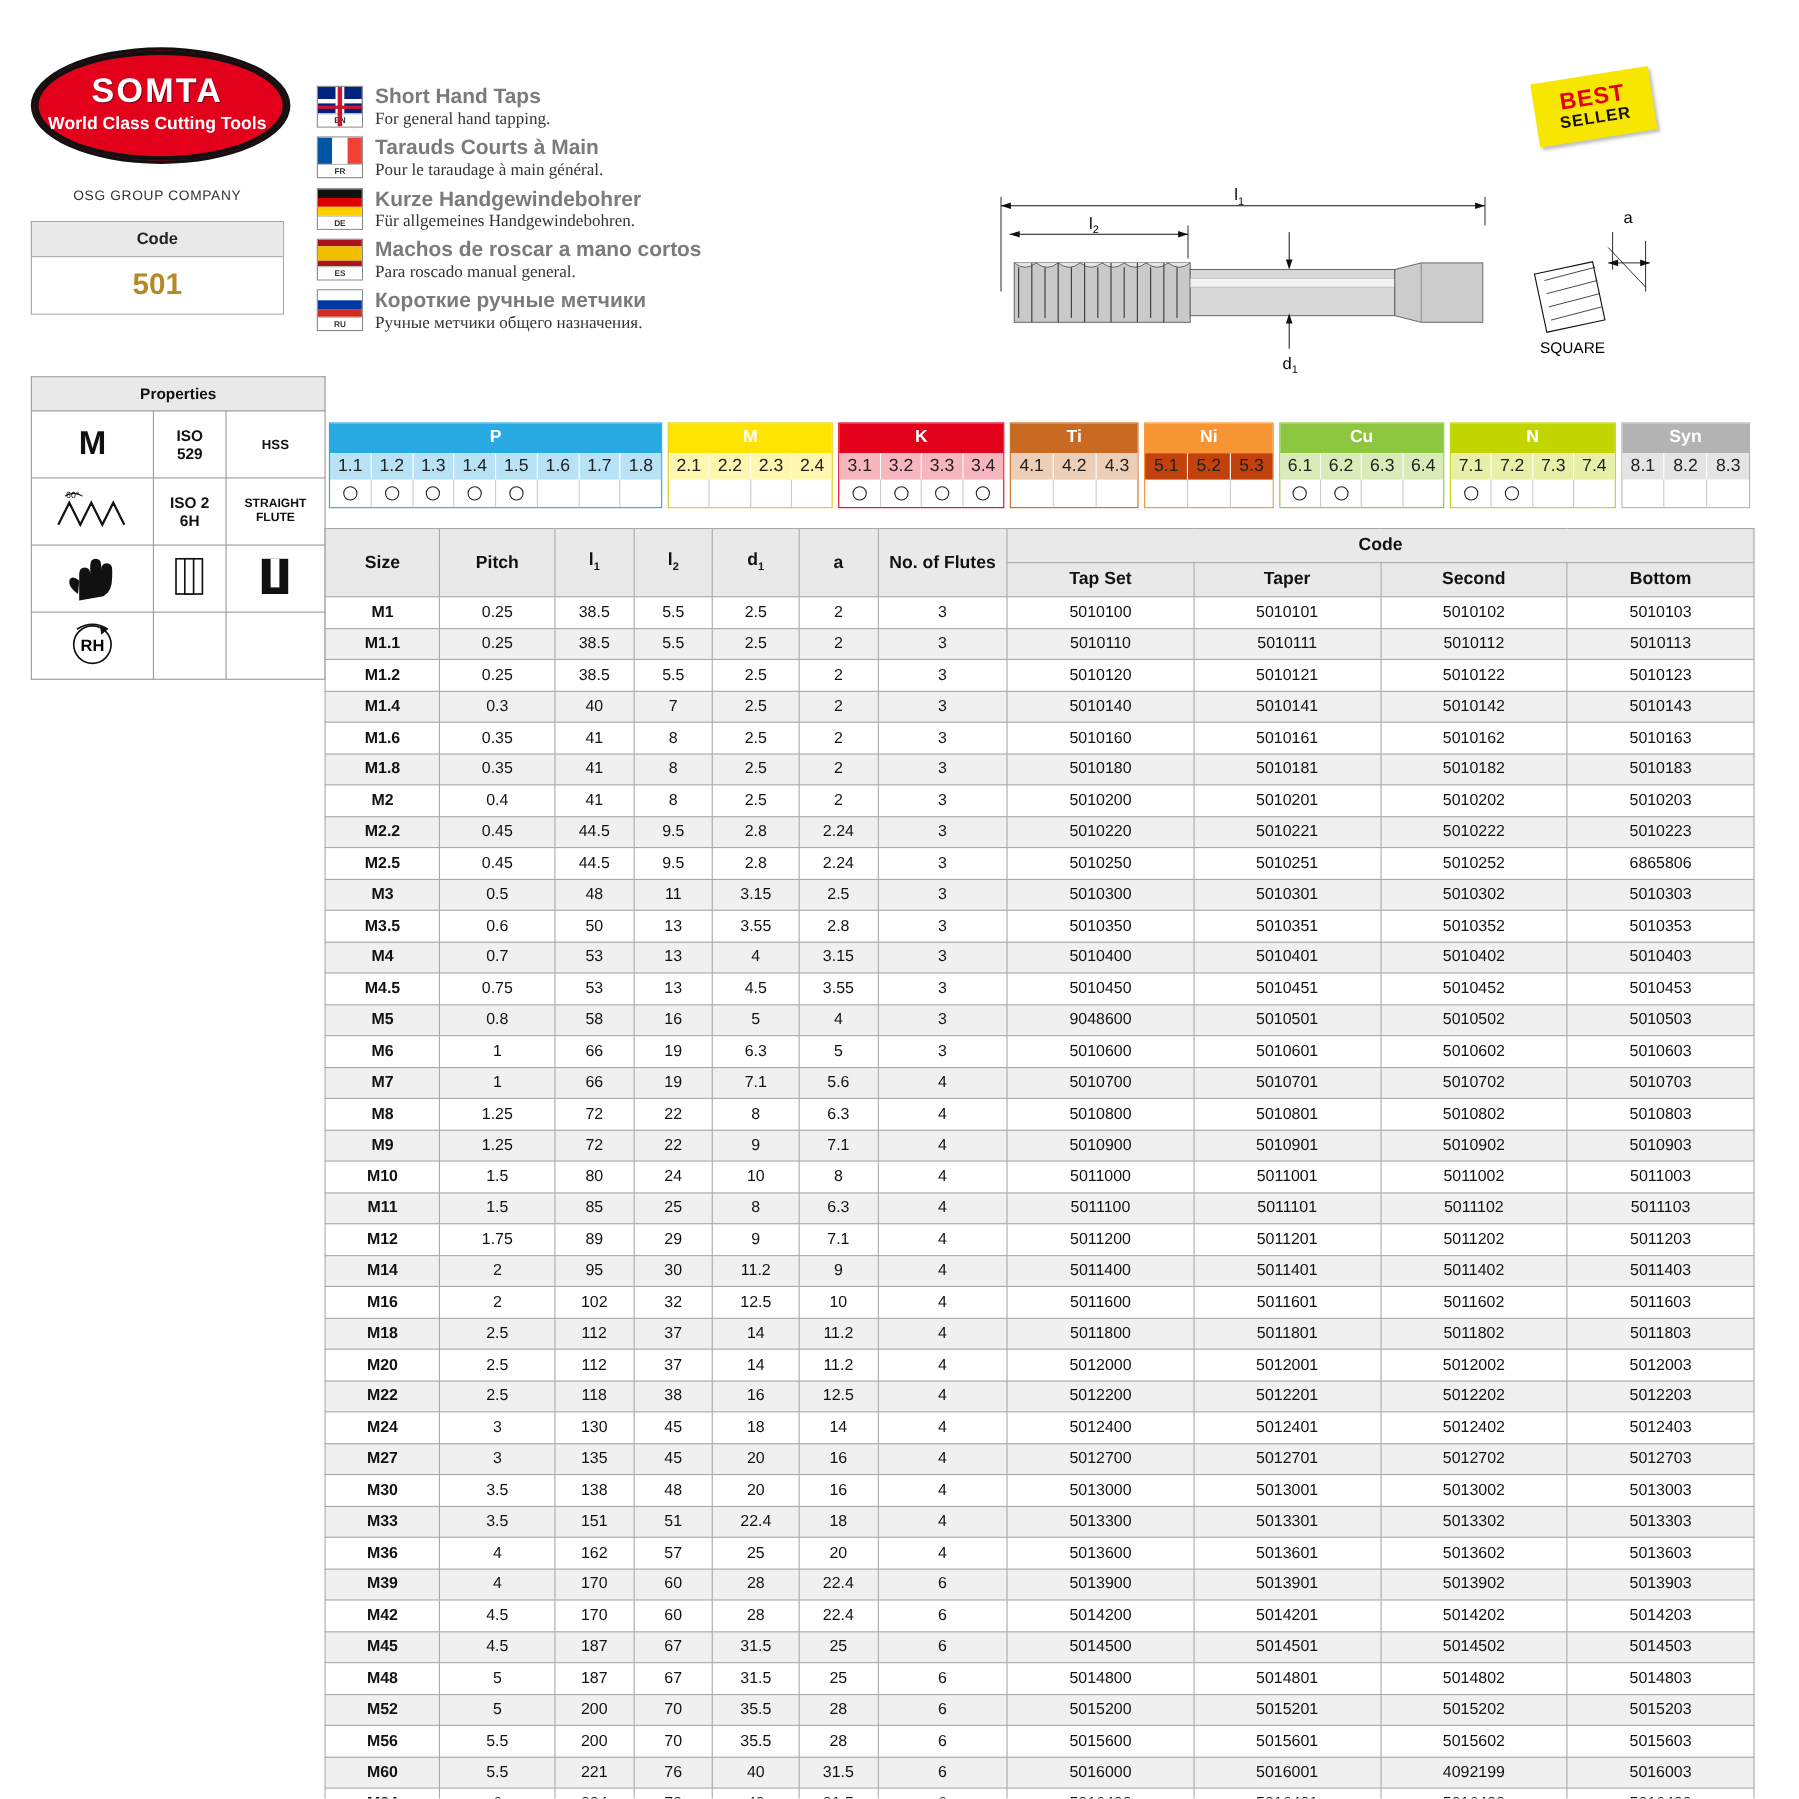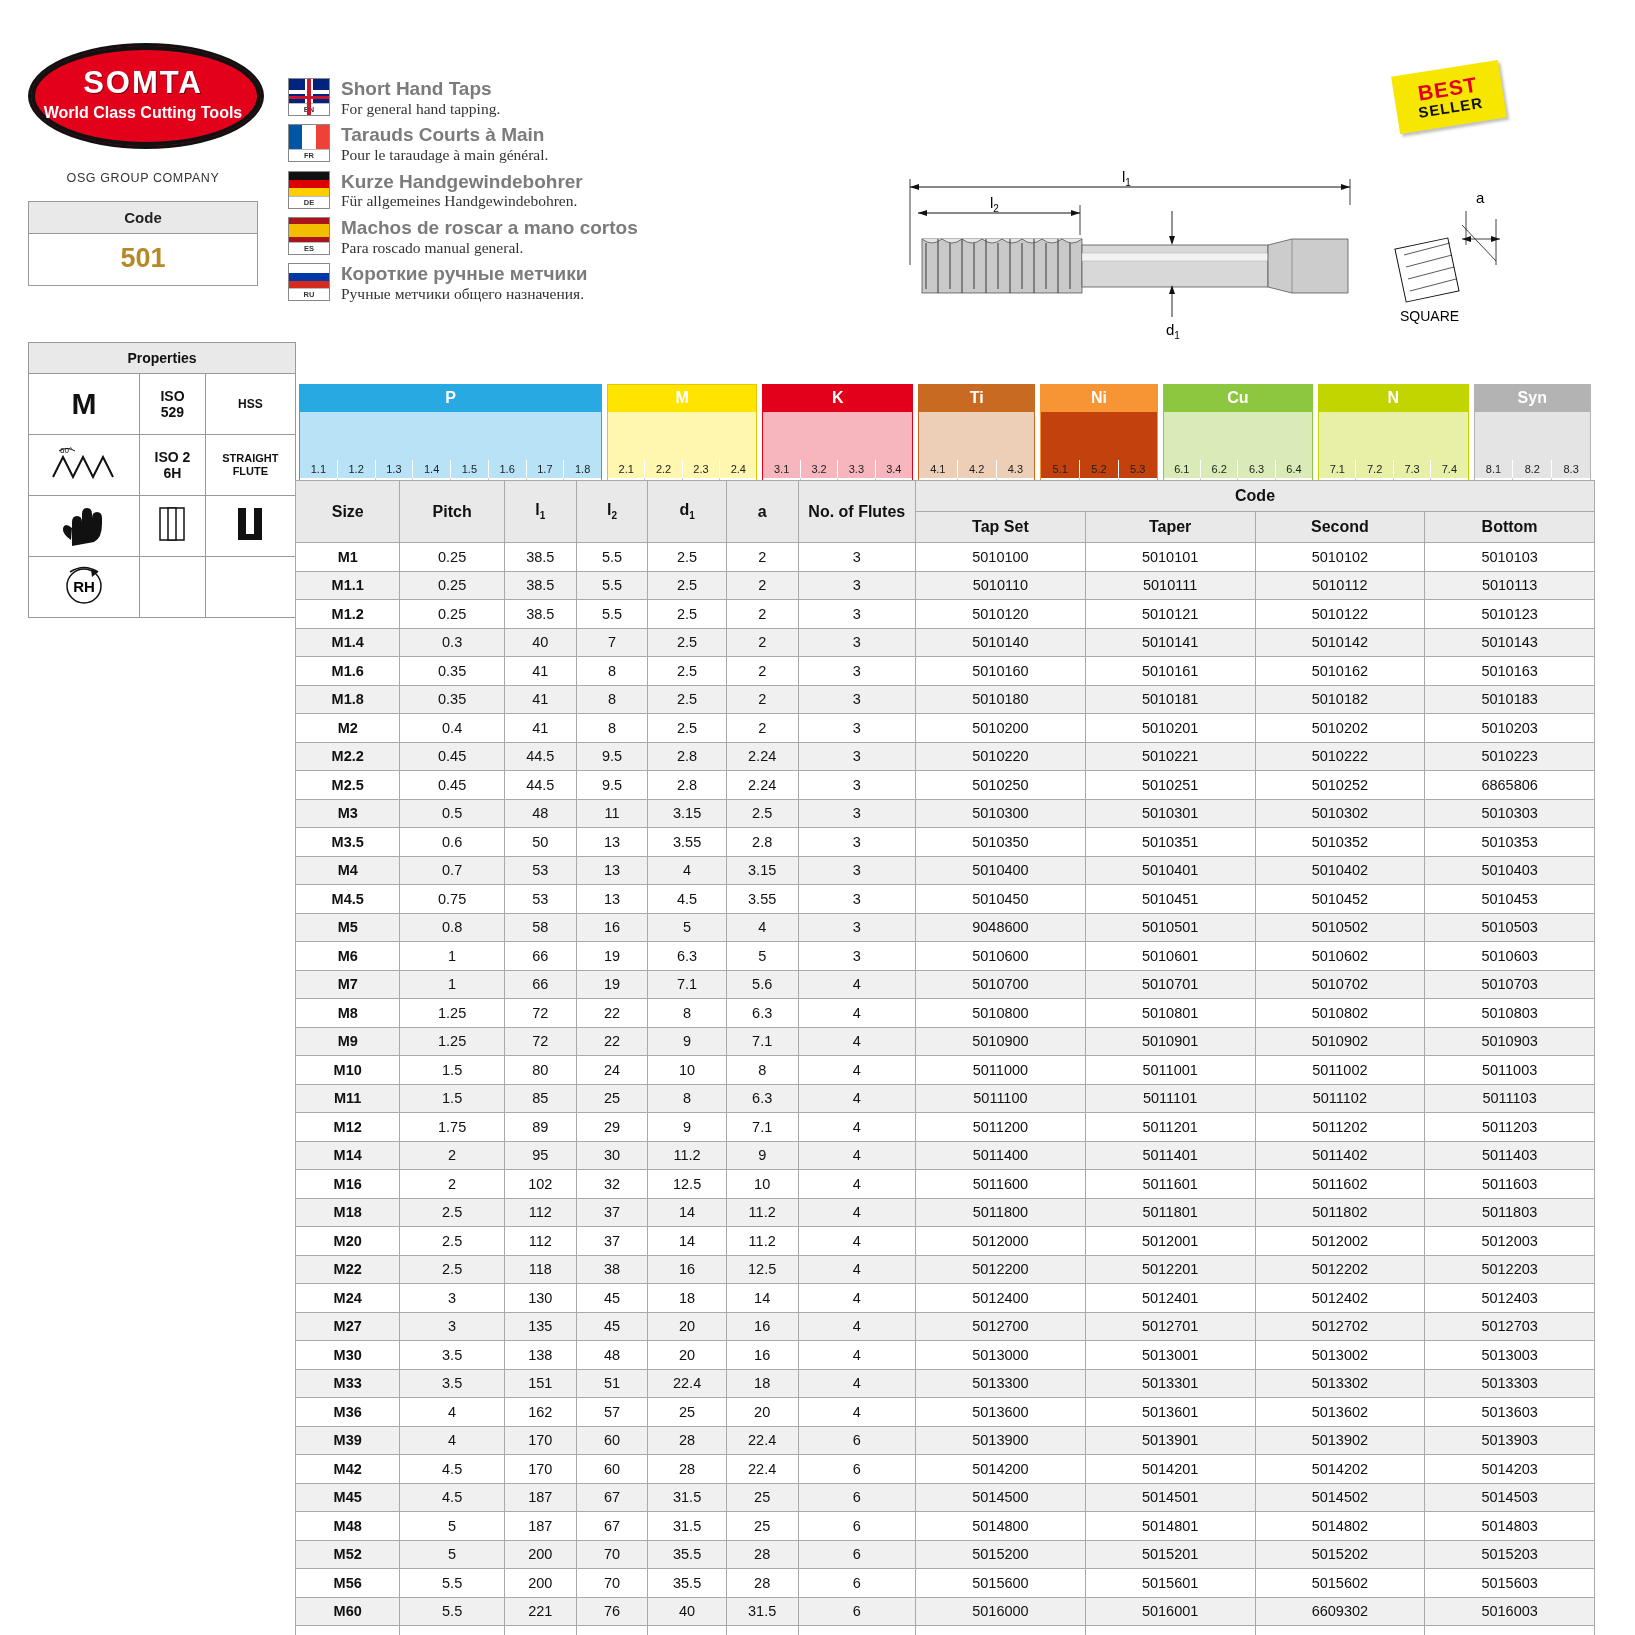--- a/index.html
+++ b/index.html
@@ -96,22 +96,22 @@
 
   
   .matbar { position:absolute; left:295px; top:383px; width:1300px; }
   .mattable { border-collapse:separate; border-spacing:3px 0; width:100%; }
   .matgrp { vertical-align:top; }
   .mattitle {
     text-align:center; color:#fff; font-weight:bold; font-size:16px; padding:4px 0 5px;
   }
   .subrow { display:flex; }
   .subcell {
-    flex:1; text-align:center; font-size:11px; padding:3px 0 3px;
-    border-left:1px solid #fff; color:#222;margin-top:48px;
+    flex:1; text-align:center; font-size:16px; padding:3px 0 3px;
+    border-left:1px solid #fff; color:#222;
   }
   .subcell:first-child { border-left:none; }
   .dotrow { display:flex; height:25px; }
   .dotcell { flex:1; display:flex; align-items:center; justify-content:center; border-left:1px solid #ccc; }
   .dotcell:first-child { border-left:none; }
   .dot { width:11px; height:11px; border-radius:50%; border:1.4px solid #222; }
 
   
   .maintbl { position:absolute; left:295px; top:480px; width:1300px; border-collapse:collapse; }
   .maintbl th, .maintbl td {
@@ -1020,21 +1020,21 @@
         <tr>
           <td class="sz">M60</td>
           <td>5.5</td>
           <td>221</td>
           <td>76</td>
           <td>40</td>
           <td>31.5</td>
           <td>6</td>
           <td>5016000</td>
           <td>5016001</td>
-          <td>6609302</td>
+          <td>4092199</td>
           <td>5016003</td>
         </tr>
         <tr>
           <td class="sz">M64</td>
           <td>6</td>
           <td>224</td>
           <td>79</td>
           <td>40</td>
           <td>31.5</td>
           <td>6</td>

